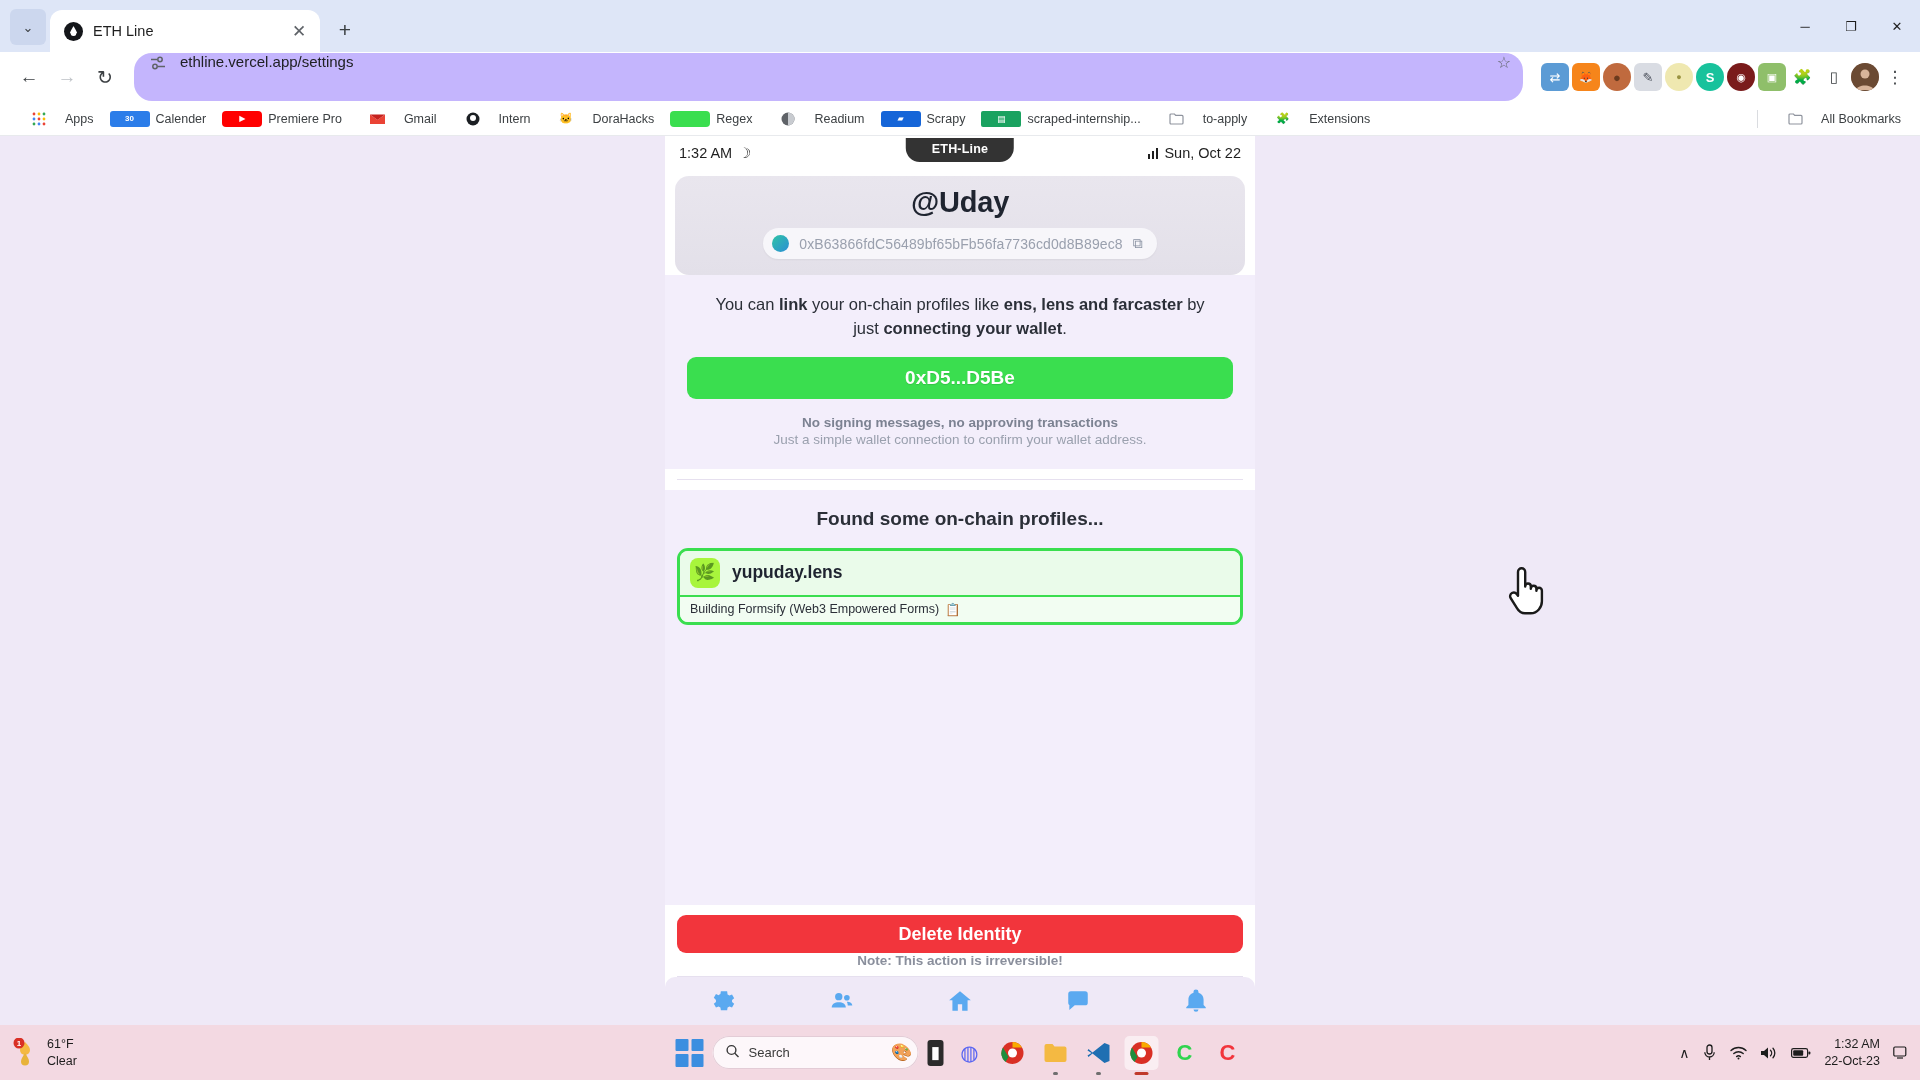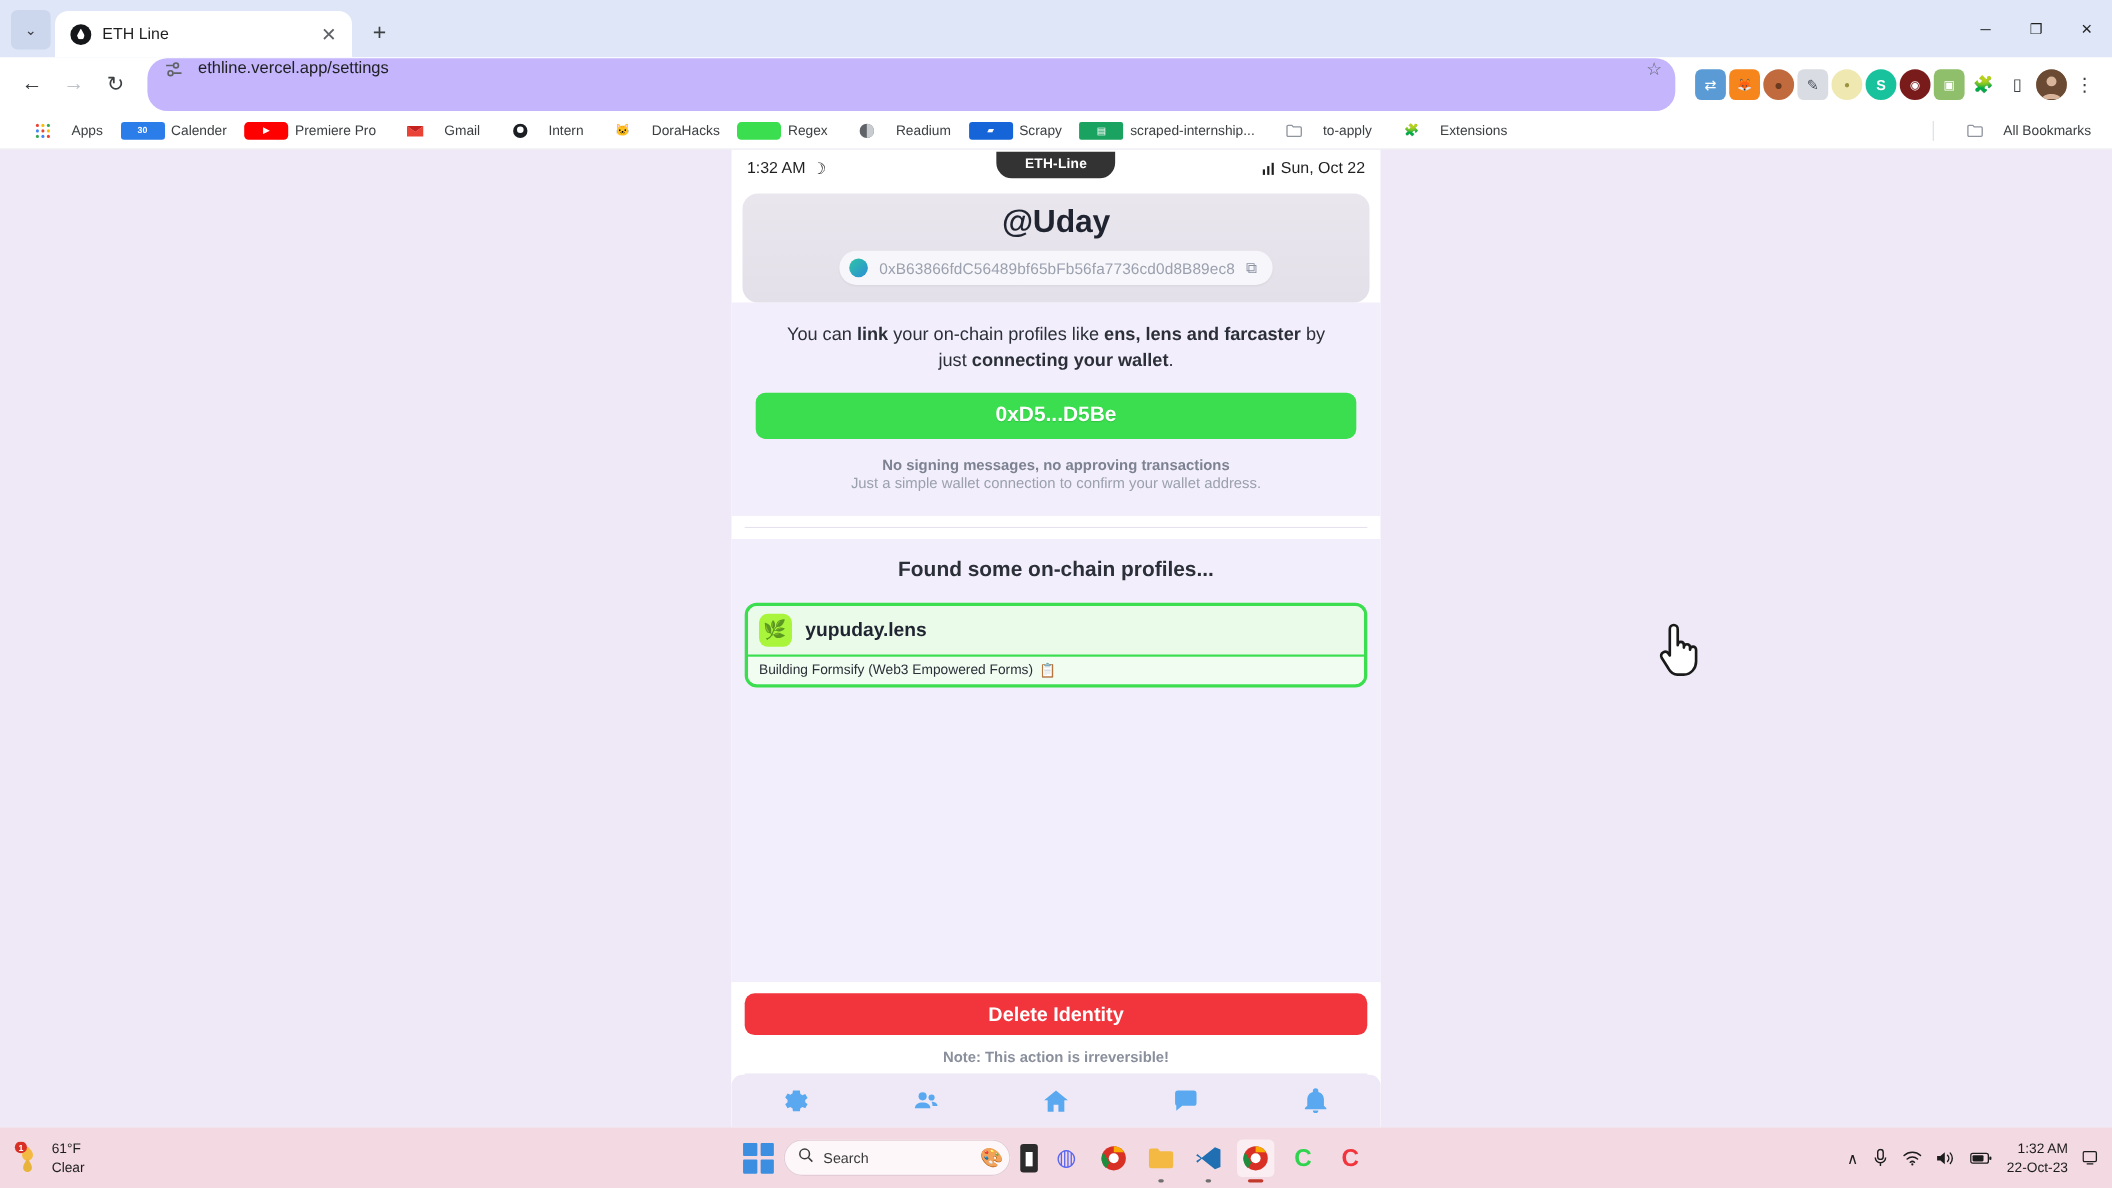--- a/index.html
+++ b/index.html
@@ -157,21 +157,21 @@
     font-size:12.5px; color:#2b2f38; display:flex; align-items:center; gap:6px;
   }
 
   
   .bottom-wrap { background:#ffffff; padding: 0 12px; }
   .delete-btn {
     width: 100%; height: 38px; background:#f2353c; border-radius: 9px;
     color:#ffffff; font-size:18px; font-weight:bold; line-height:38px; text-align:center;
     margin-top: 10px;
   }
-  .delete-note { text-align:center; font-size:13.5px; font-weight:bold; color:#8a8f9c; margin-top: 12px; }
+  .delete-note { text-align:center; font-size:13.5px; font-weight:bold; color:#8a8f9c; }
   .nav-divider { height:1px; background:#e6e0ef; margin: 8px 0 0 0; }
   .tabbar {
     height: 48px; background:#efe9f7; margin: 0 -12px; display:flex; align-items:center;
     justify-content:space-around; border-radius: 10px 10px 0 0;
   }
   .tabbar-ico { font-size: 22px; color:#5aa9f0; display:flex; align-items:center; justify-content:center; }
 
   
   .cursor { position:absolute; pointer-events:none; }
 

